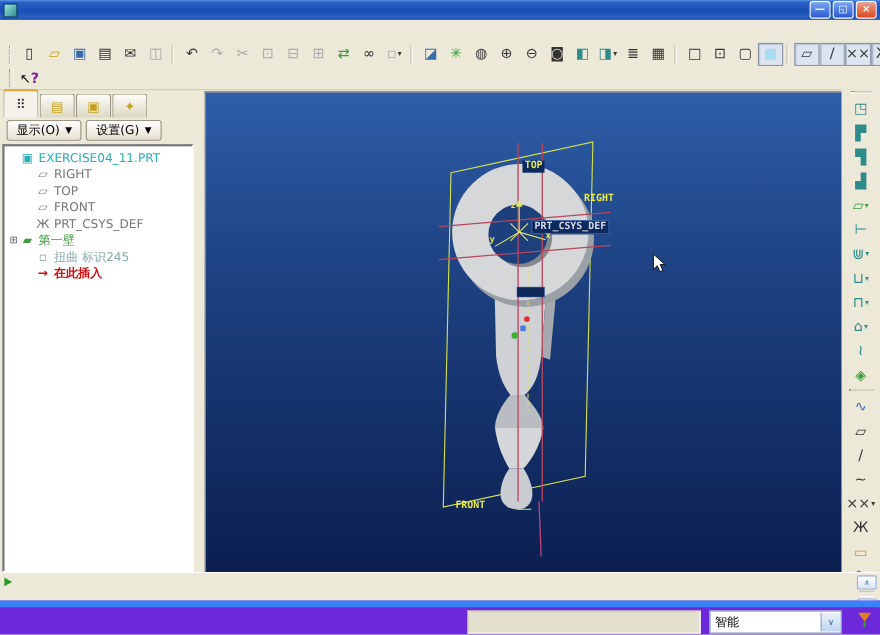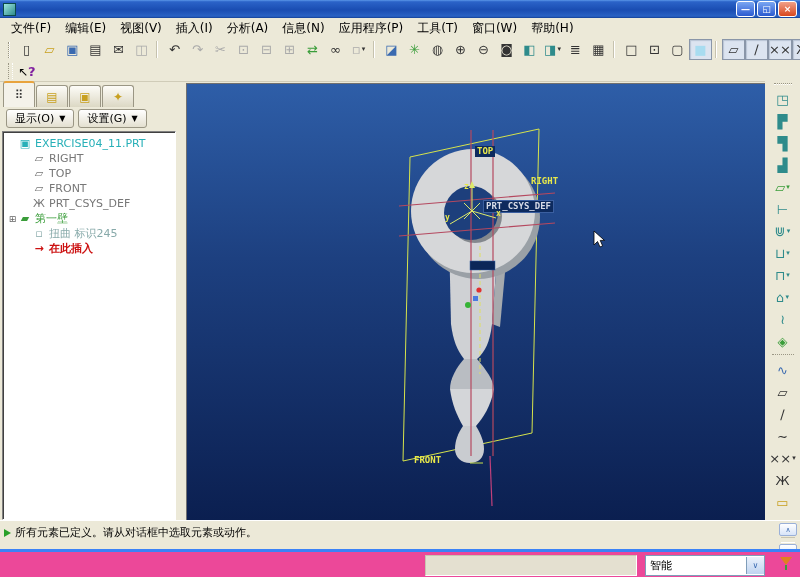--- a/index.html
+++ b/index.html
@@ -81,22 +81,22 @@
   
   .msgbar{position:absolute;left:0;right:0;top:520px;height:32px;background:#ece9d8;
     border-top:1px solid #fff;font-size:11px;}
   .msgline{display:flex;align-items:center;gap:4px;padding:4px 0 0 4px;}
   .garrow{width:0;height:0;border-left:7px solid #28a028;border-top:4px solid transparent;
     border-bottom:4px solid transparent;}
   .mscroll{position:absolute;right:3px;top:2px;display:flex;flex-direction:column;gap:1px;}
   .msbtn{width:16px;height:11px;border:1px solid #9ab0d8;border-radius:2px;background:linear-gradient(#fff,#d8e4f8);
     color:#3a6ab0;font-size:7px;display:flex;align-items:center;justify-content:center;}
   .msgrip{height:4px;border-top:1px solid #c8c4b0;border-bottom:1px solid #fff;margin:0 2px;}
-  .statusbar{position:absolute;left:0;right:0;bottom:0;height:25px;background:#ec4899;
-    border-top:3px solid #3b82f6;display:flex;align-items:center;}
+  .statusbar{position:absolute;left:0;right:0;bottom:0;height:25px;background:#6d28d9;
+    border-top:6px solid #3b82f6;display:flex;align-items:center;}
   .sseg{position:absolute;left:425px;width:210px;top:3px;height:19px;
     background:#e4e0d0;border:1px solid #c8c4b0;border-right-color:#fff;border-bottom-color:#fff;}
   .combo{position:absolute;left:645px;top:3px;width:118px;height:19px;background:#fff;
     border:1px solid #7f9db9;display:flex;align-items:center;font-size:11px;}
   .combo .cval{flex:1;padding-left:4px;}
   .combo .cbtn{width:17px;height:17px;background:linear-gradient(#eaf2fc,#c0d4f0);
     border-left:1px solid #7f9db9;display:flex;align-items:center;justify-content:center;
     color:#3a6ab0;font-size:8px;}
   .funnel{position:absolute;right:8px;top:5px;width:12px;height:14px;}
   .funnel .cone{width:0;height:0;border-left:6px solid transparent;border-right:6px solid transparent;
@@ -110,33 +110,20 @@
 
   <div class="titlebar">
     <span class="appicon"></span>
     <span class="wbtns">
       <span class="wbtn">—</span>
       <span class="wbtn">◱</span>
       <span class="wbtn close">×</span>
     </span>
   </div>
 
-  <div class="menubar">
-
-  <span class="mitem">文件(F)</span>
-      <span class="mitem">编辑(E)</span>
-      <span class="mitem">视图(V)</span>
-      <span class="mitem">插入(I)</span>
-      <span class="mitem">分析(A)</span>
-      <span class="mitem">信息(N)</span>
-      <span class="mitem">应用程序(P)</span>
-      <span class="mitem">工具(T)</span>
-      <span class="mitem">窗口(W)</span>
-      <span class="mitem">帮助(H)</span>
-    </div>
 
   <div class="toolbar">
     <span class="grip"></span>
     <span style="display:flex;align-items:center;">
 
         <span class="tbtn dk">
           <span>▯</span>
         </span>
 
         <span class="tbtn gold">
@@ -497,21 +484,20 @@
 
         <span class="rbtn dk">
           <span>✎</span>
         </span>
       </span>
   </div>
 
   <div class="msgbar">
     <div class="msgline">
       <span class="garrow"></span>
-      <span>所有元素已定义。请从对话框中选取元素或动作。</span>
     </div>
     <div class="mscroll">
       <span class="msbtn">∧</span>
       <span class="msgrip"></span>
       <span class="msbtn">∨</span>
     </div>
   </div>
 
   <div class="statusbar">
     <span class="sseg"></span>

